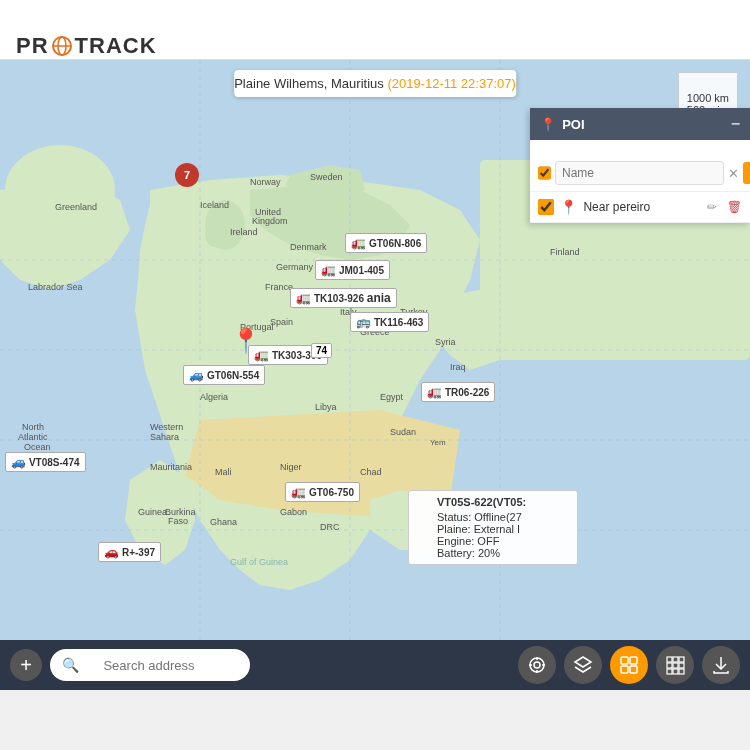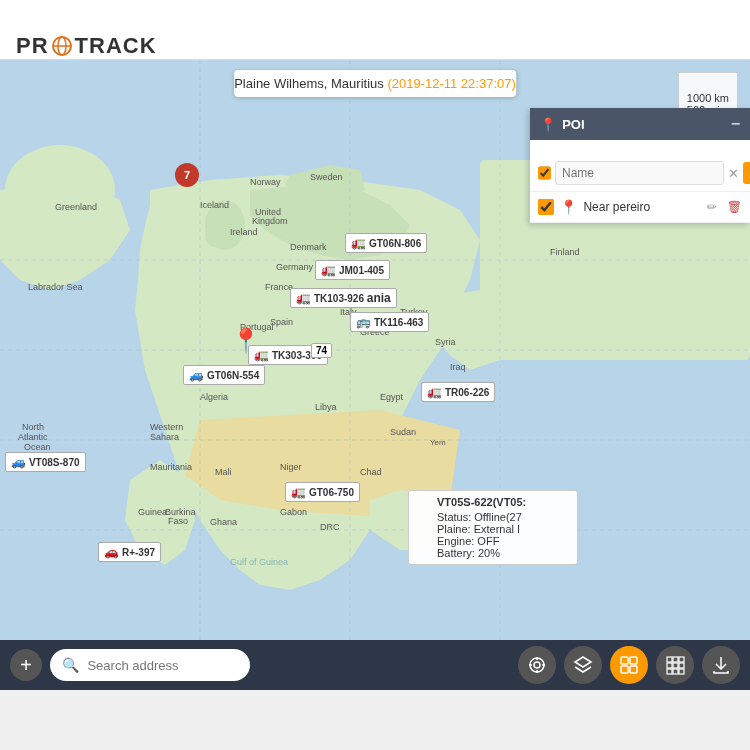--- a/index.html
+++ b/index.html
@@ -276,20 +276,21 @@
       gap: 8px;
       max-width: 200px;
     }
     #search-bar input {
       border: none;
       outline: none;
       font-size: 13px;
       color: #555;
       width: 100%;
       background: transparent;
+      margin-left: 16px;
     }
     .search-icon-svg { color: #888; font-size: 14px; }
     .spacer { flex: 1; }
     .bottom-icon-btn {
       width: 38px;
       height: 38px;
       border-radius: 50%;
       border: none;
       cursor: pointer;
       display: flex;
@@ -440,21 +441,21 @@
   <div class="vehicle-marker" style="left:421px; top:322px;">
     <span class="veh-icon veh-blue">🚛</span>
     <span>TR06-226</span>
   </div>
   <div class="vehicle-marker" style="left:285px; top:422px;">
     <span class="veh-icon veh-green">🚛</span>
     <span>GT06-750</span>
   </div>
   <div class="vehicle-marker" style="left:5px; top:392px;">
     <span class="veh-icon veh-blue">🚙</span>
-    <span>VT08S-870</span>
+    <span>VT08S-474</span>
   </div>
   <div class="vehicle-marker" style="left:98px; top:482px;">
     <span class="veh-icon veh-blue">🚗</span>
     <span>R+-397</span>
   </div>
 
   <div style="position:absolute; left:311px; top:282px; font-size:13px; z-index:14;">
     <span style="background:white;border:1px solid #aaa;padding:1px 4px;border-radius:2px;font-size:10px;font-weight:bold;">74</span>
   </div>
 

